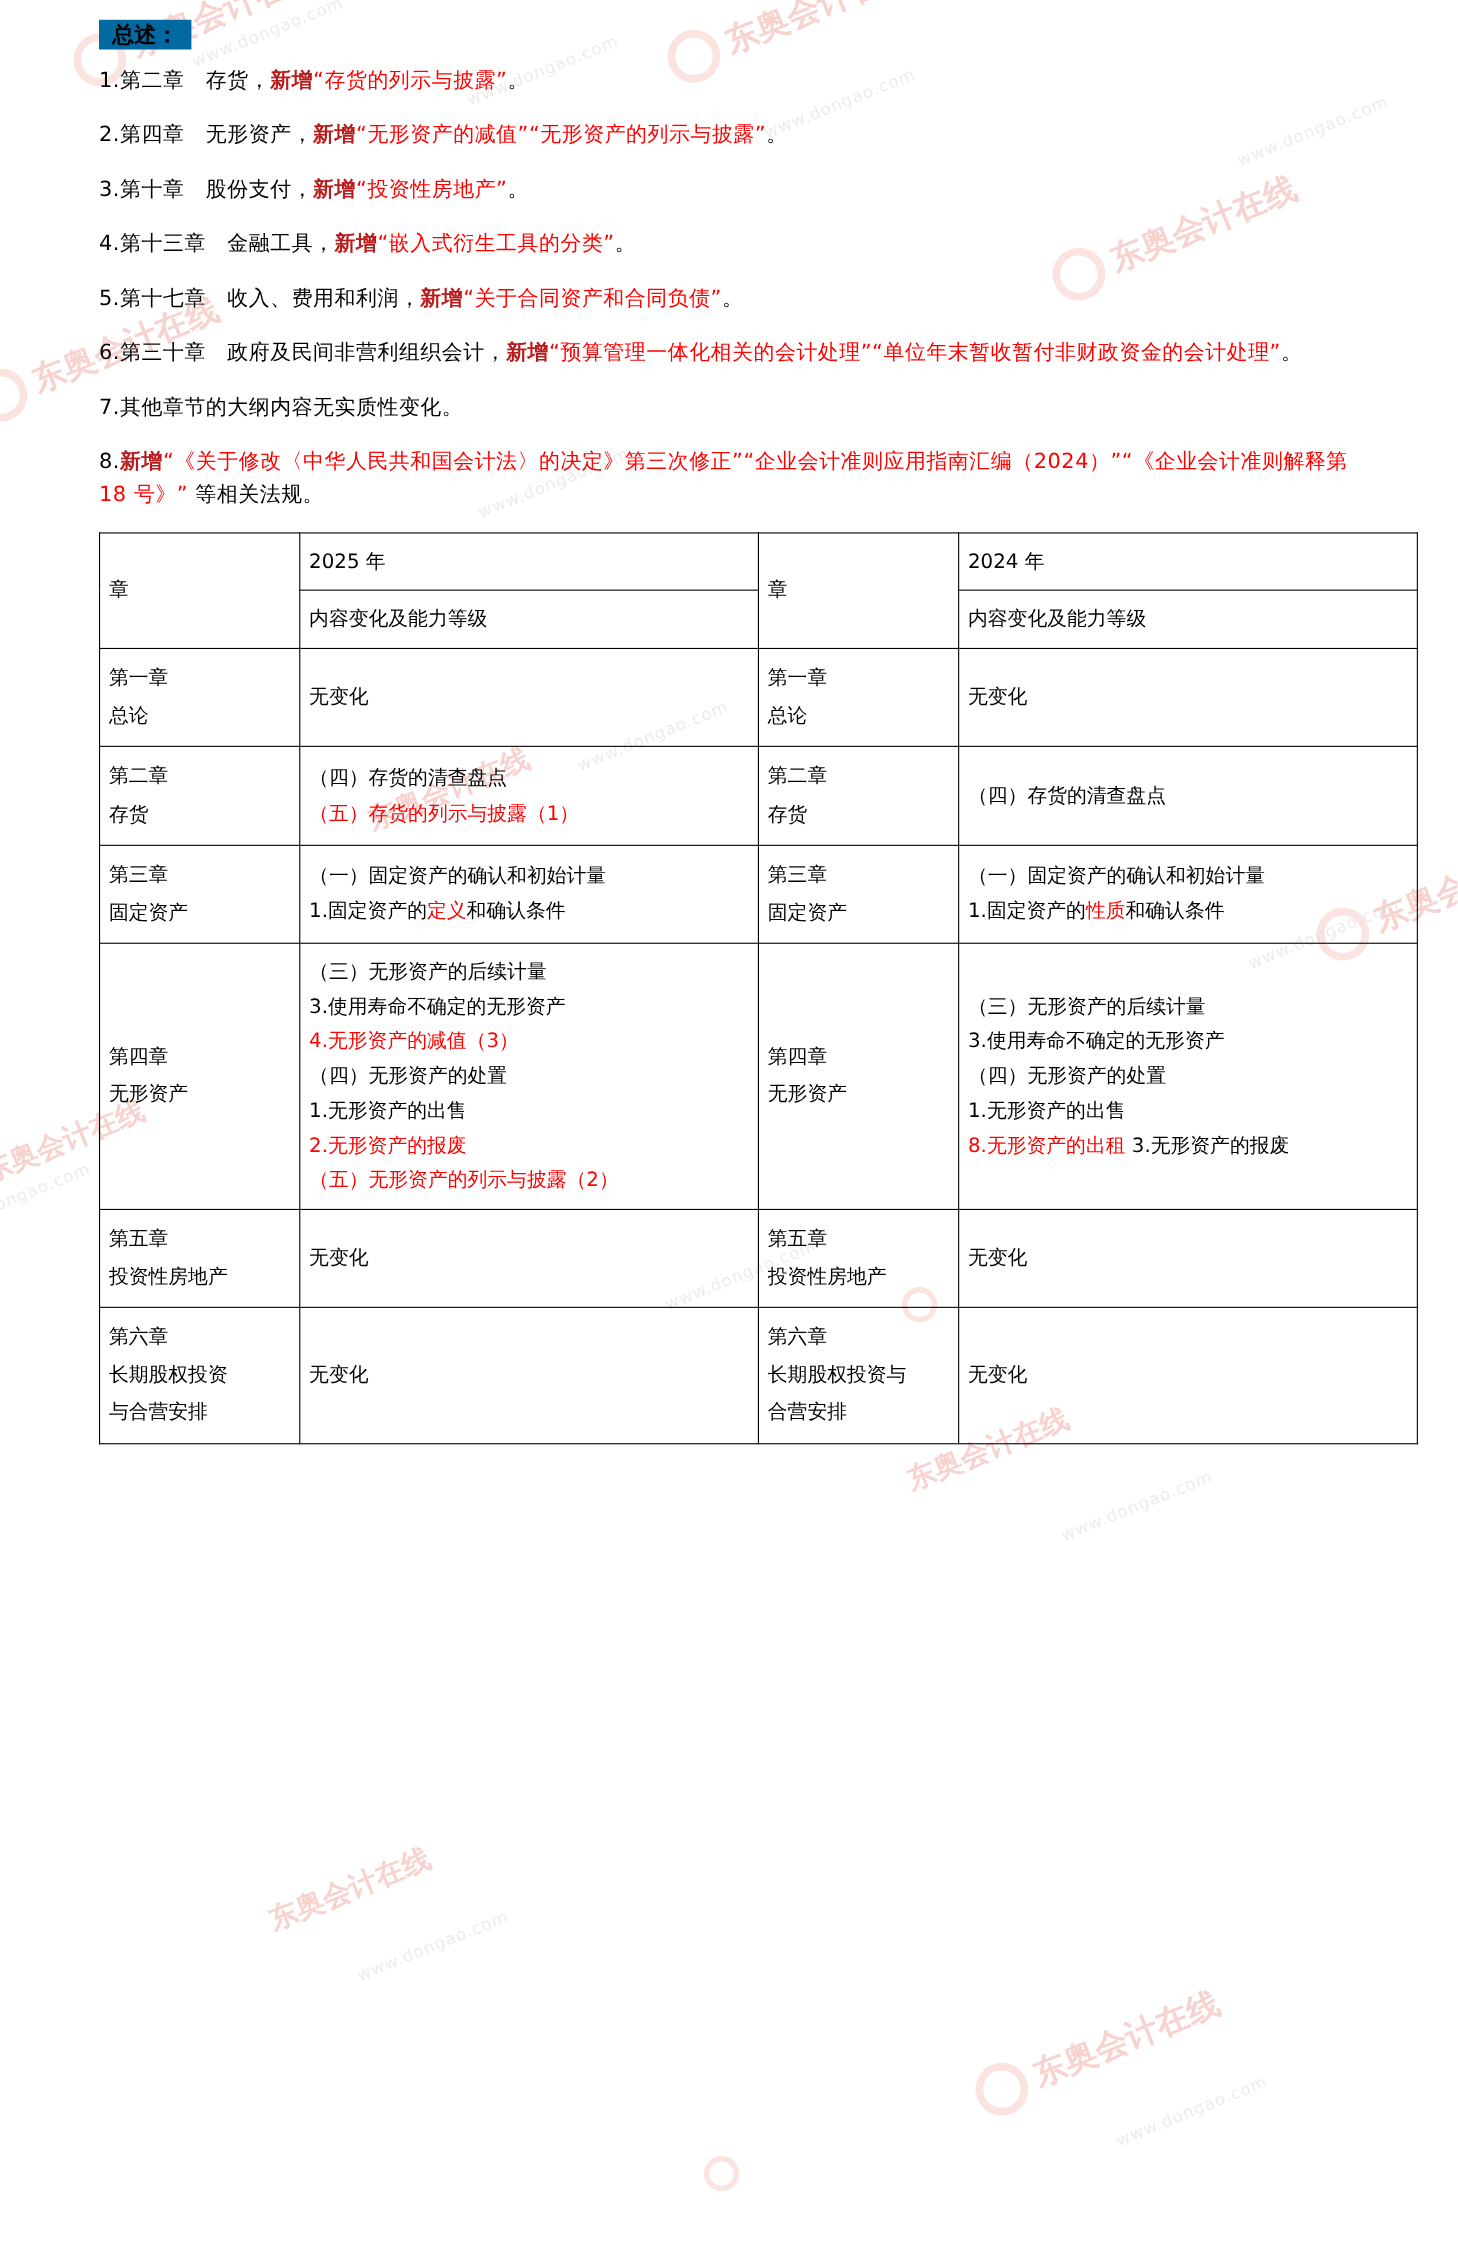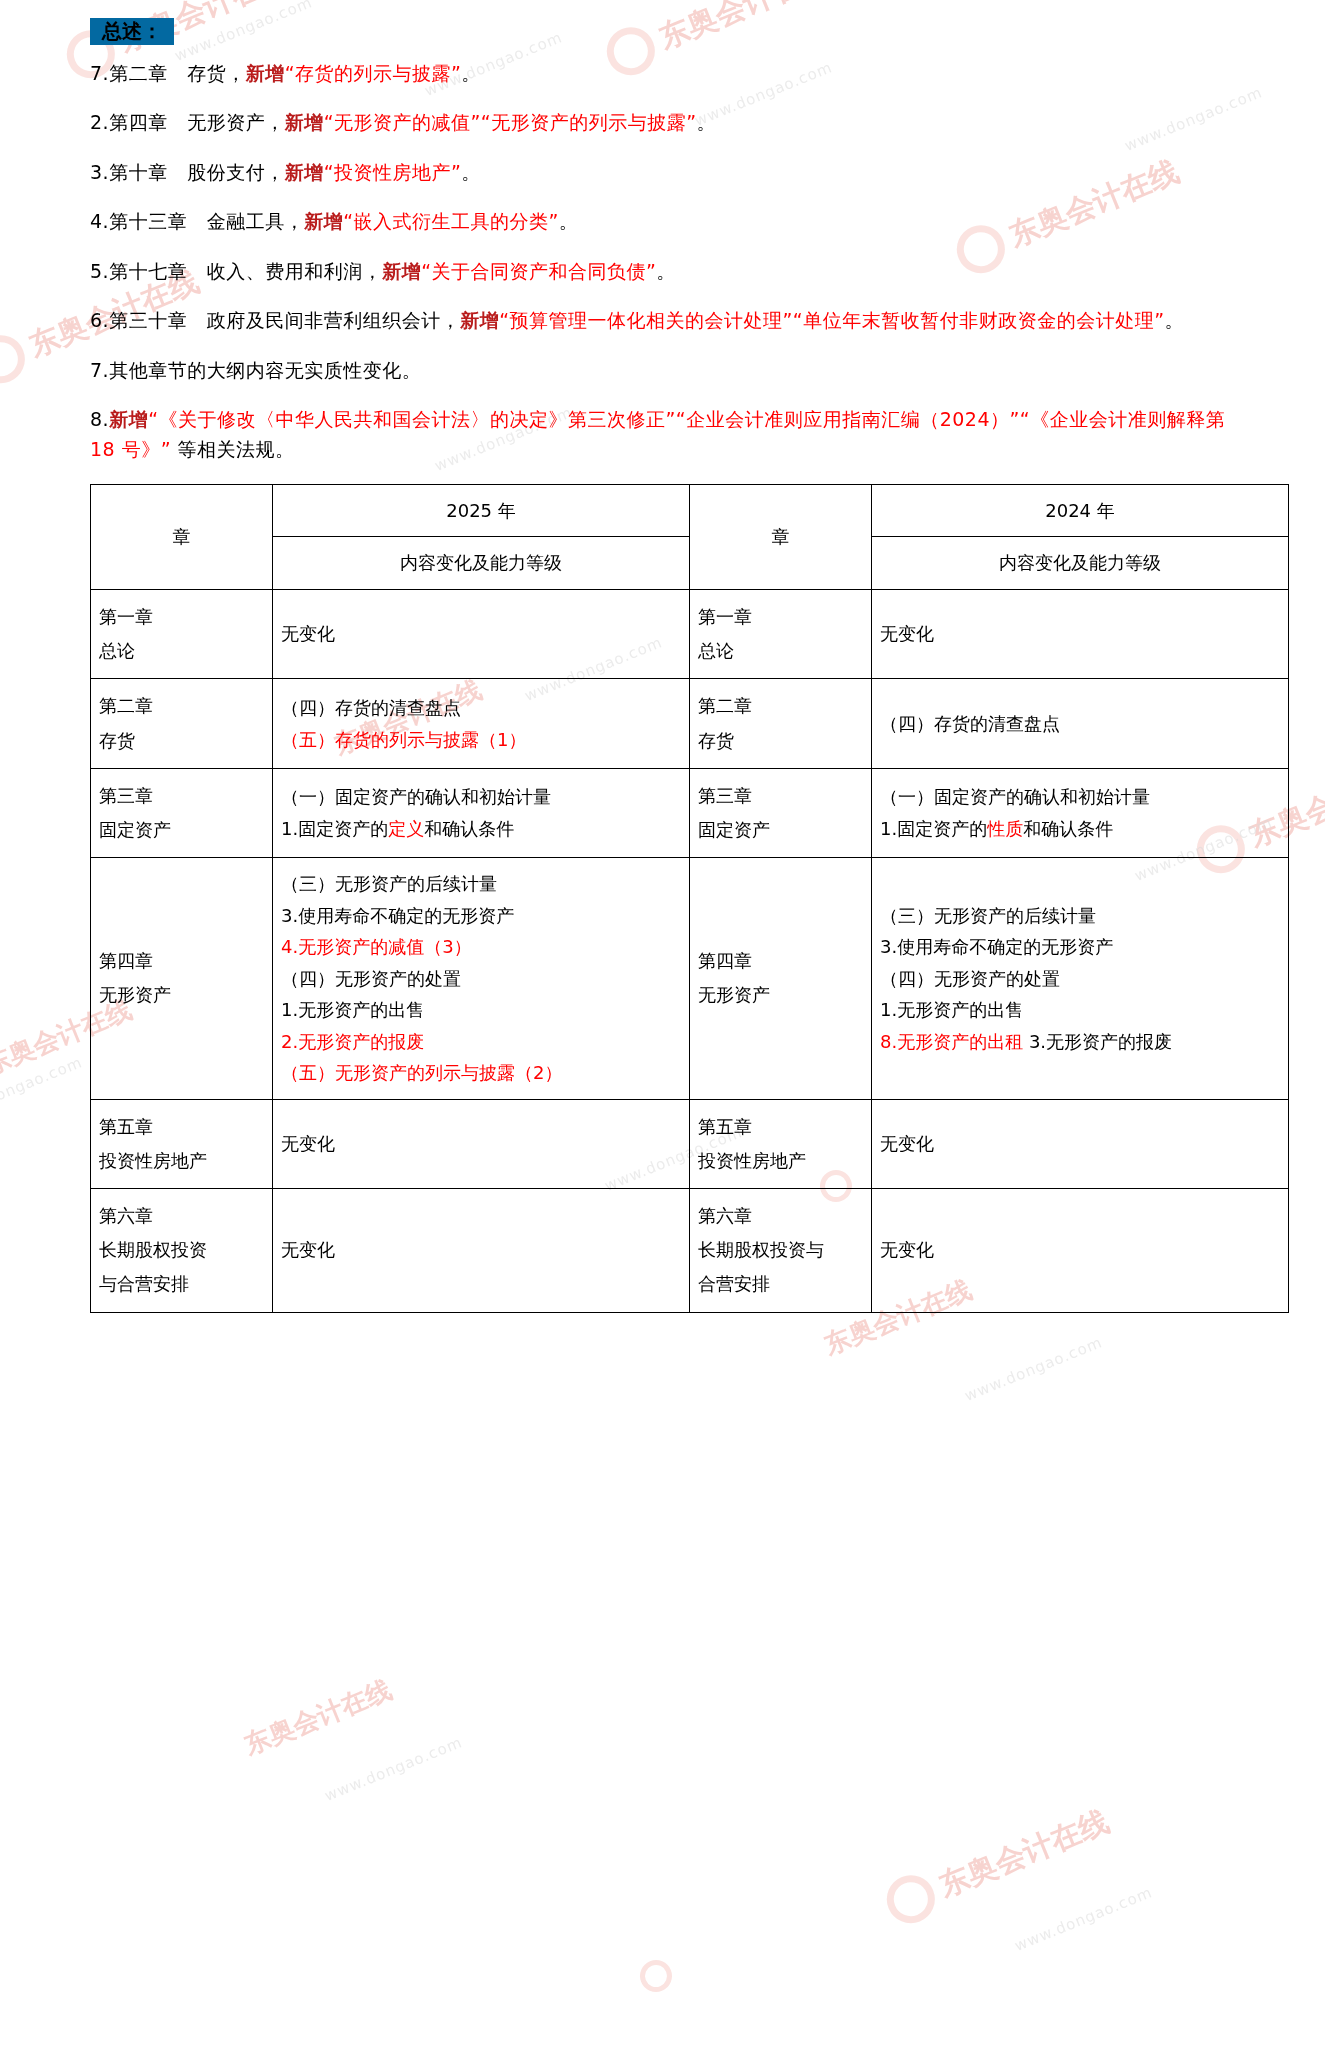--- a/index.html
+++ b/index.html
@@ -87,21 +87,21 @@
   table.cmp td, table.cmp th {
     border: 1px solid #000000;
     font-size: 18px;
     padding: 10px 8px;
     vertical-align: middle;
     line-height: 1.75;
     font-weight: normal;
   }
   .c-chapter { width: 165px; text-align: left; }
   .c-body    { width: 400px; }
-  .hdr td { text-align: center; font-weight: bold; font-size: 19px; }
+  .hdr td { font-weight: bold; font-size: 19px; }
   .center { }
   .cellline { margin: 0; }
   .chapter-cell div { line-height: 1.9; }
 </style>
 </head>
 <body>
 
 <div class="page">
 
   <div class="wm-layer">
@@ -182,21 +182,21 @@
     </div>
     <div class="wm" style="left:640px; top:1960px;">
       <span class="wm-ring small"></span>
     </div>
   </div>
 
   <div class="content">
     <div class="hl-title">总述：</div>
 
     <div id="paragraphs">
-        <p class="line"><span>7.第二章　存货，</span><span class="red-b">新增</span><span class="red">“存货的列示与披露”</span><span>。</span></p>
+        <p class="line"><span>1.第二章　存货，</span><span class="red-b">新增</span><span class="red">“存货的列示与披露”</span><span>。</span></p>
         <p class="line"><span>2.第四章　无形资产，</span><span class="red-b">新增</span><span class="red">“无形资产的减值”“无形资产的列示与披露”</span><span>。</span></p>
         <p class="line"><span>3.第十章　股份支付，</span><span class="red-b">新增</span><span class="red">“投资性房地产”</span><span>。</span></p>
         <p class="line"><span>4.第十三章　金融工具，</span><span class="red-b">新增</span><span class="red">“嵌入式衍生工具的分类”</span><span>。</span></p>
         <p class="line"><span>5.第十七章　收入、费用和利润，</span><span class="red-b">新增</span><span class="red">“关于合同资产和合同负债”</span><span>。</span></p>
         <p class="line"><span>6.第三十章　政府及民间非营利组织会计，</span><span class="red-b">新增</span><span class="red">“预算管理一体化相关的会计处理”“单位年末暂收暂付非财政资金的会计处理”</span><span>。</span></p>
         <p class="line"><span>7.其他章节的大纲内容无实质性变化。</span></p>
         <p class="line"><span>8.</span><span class="red-b">新增</span><span class="red">“《关于修改〈中华人民共和国会计法〉的决定》第三次修正”“企业会计准则应用指南汇编（2024）”“《企业会计准则解释第 18 号》”</span><span> 等相关法规。</span></p>
       </div>
 
     <table class="cmp">

